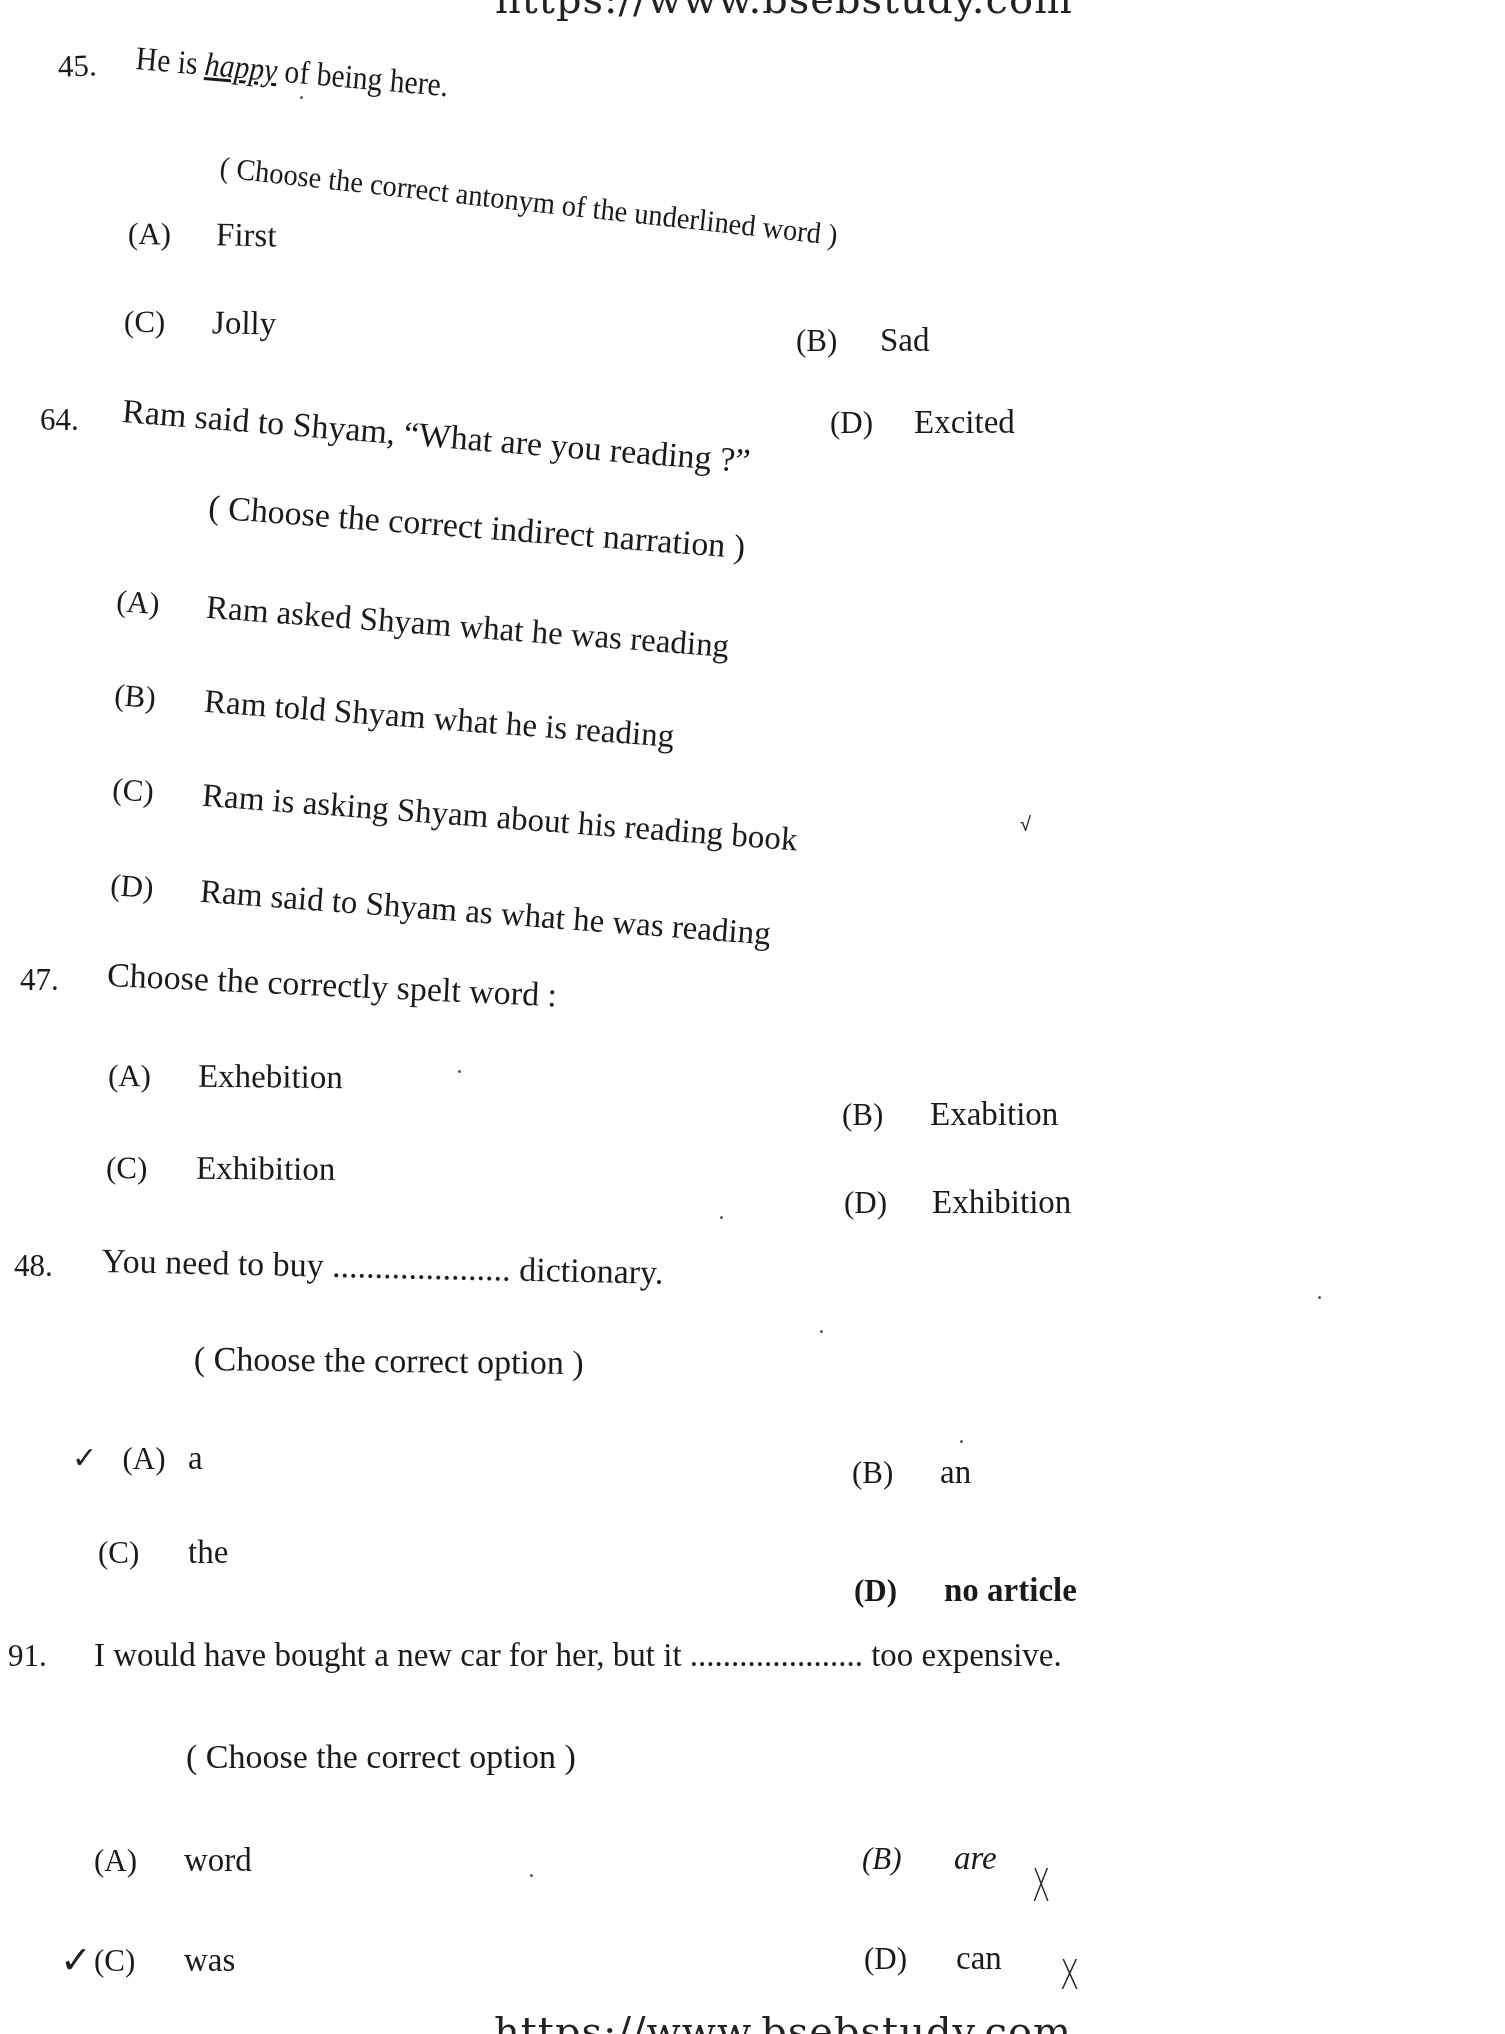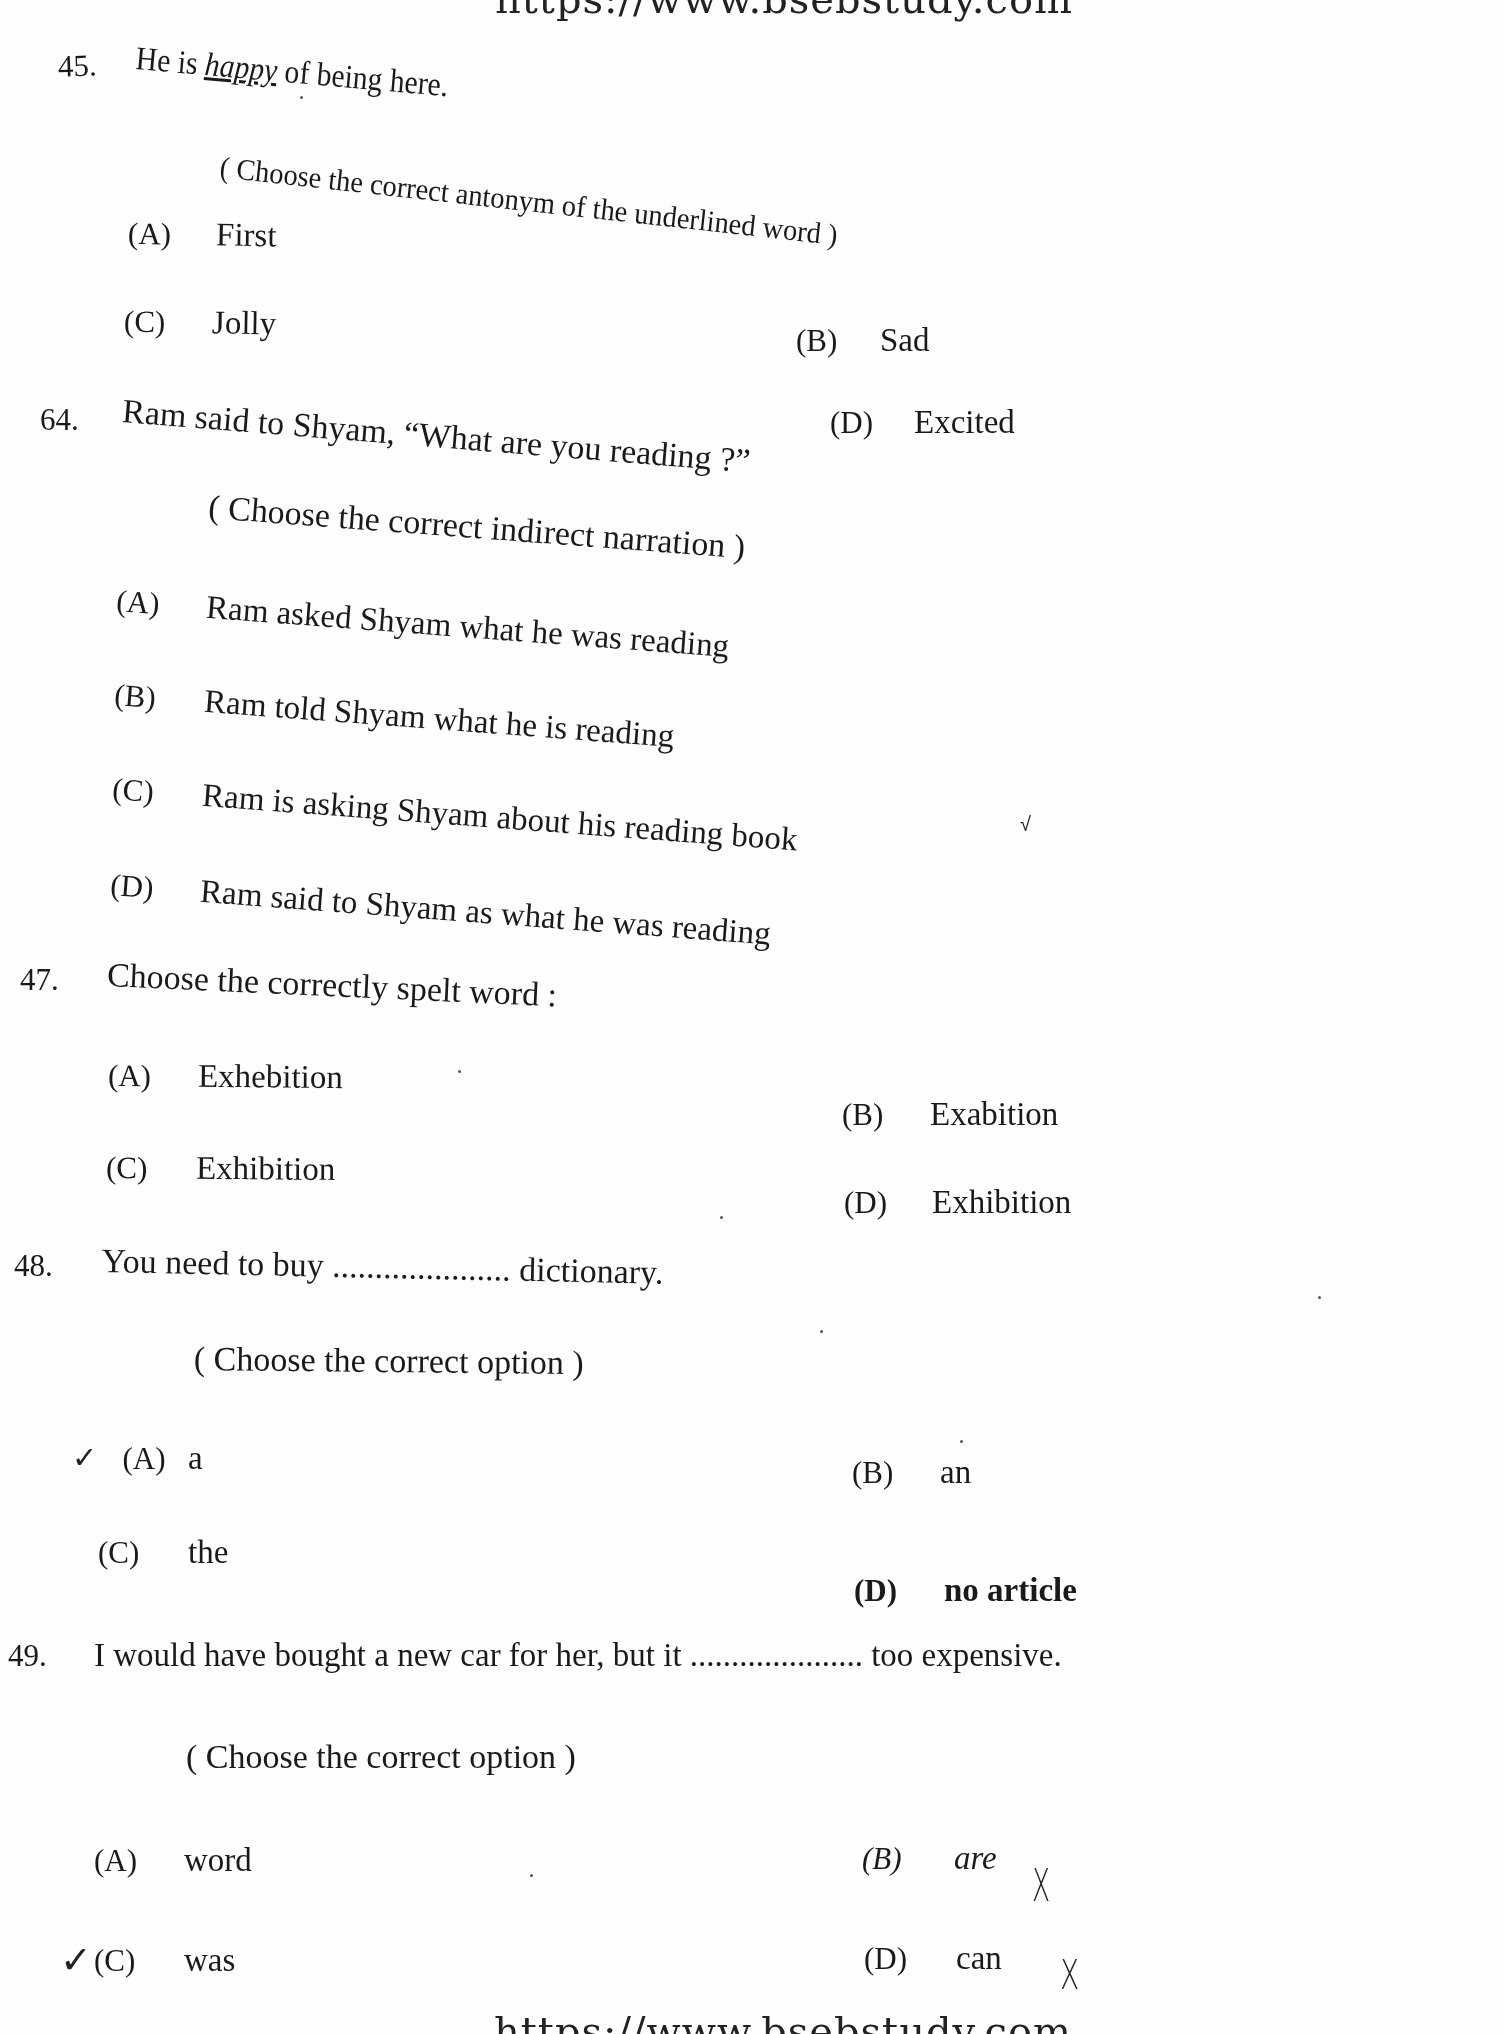--- a/index.html
+++ b/index.html
@@ -125,21 +125,21 @@
     </div>
     <div class="abs opt" style="left:98px; top:1534px;">
       <span class="lbl" style="width:90px;">(C)</span><span>the</span>
     </div>
     <div class="abs opt" style="left:854px; top:1572px;font-weight:bold;">
       <span class="lbl" style="width:90px;">(D)</span><span>no article</span>
     </div>
   </div>
 
   <div>
-    <div class="abs qnum" style="left:8px; top:1638px;">49.</div>
+    <div class="abs qnum" style="left:8px; top:1638px;">91.</div>
     <div class="abs qtext" style="left:94px; top:1636px; transform-origin:left top; transform:scaleX(0.97);">I would have bought a new car for her, but it ..................... too expensive.</div>
     <div class="abs instr" style="left:186px; top:1738px;">( Choose the correct option )</div>
 
     <div class="abs opt" style="left:94px; top:1842px;">
       <span class="lbl" style="width:90px;">(A)</span><span>word</span>
     </div>
     <div class="abs opt" style="left:862px; top:1840px;font-style:italic;">
       <span class="lbl" style="width:92px;">(B)</span><span>are</span>
     </div>
     <div class="mark" style="left:1026px; top:1860px; font-size:44px; transform:scaleX(0.6);">X</div>

